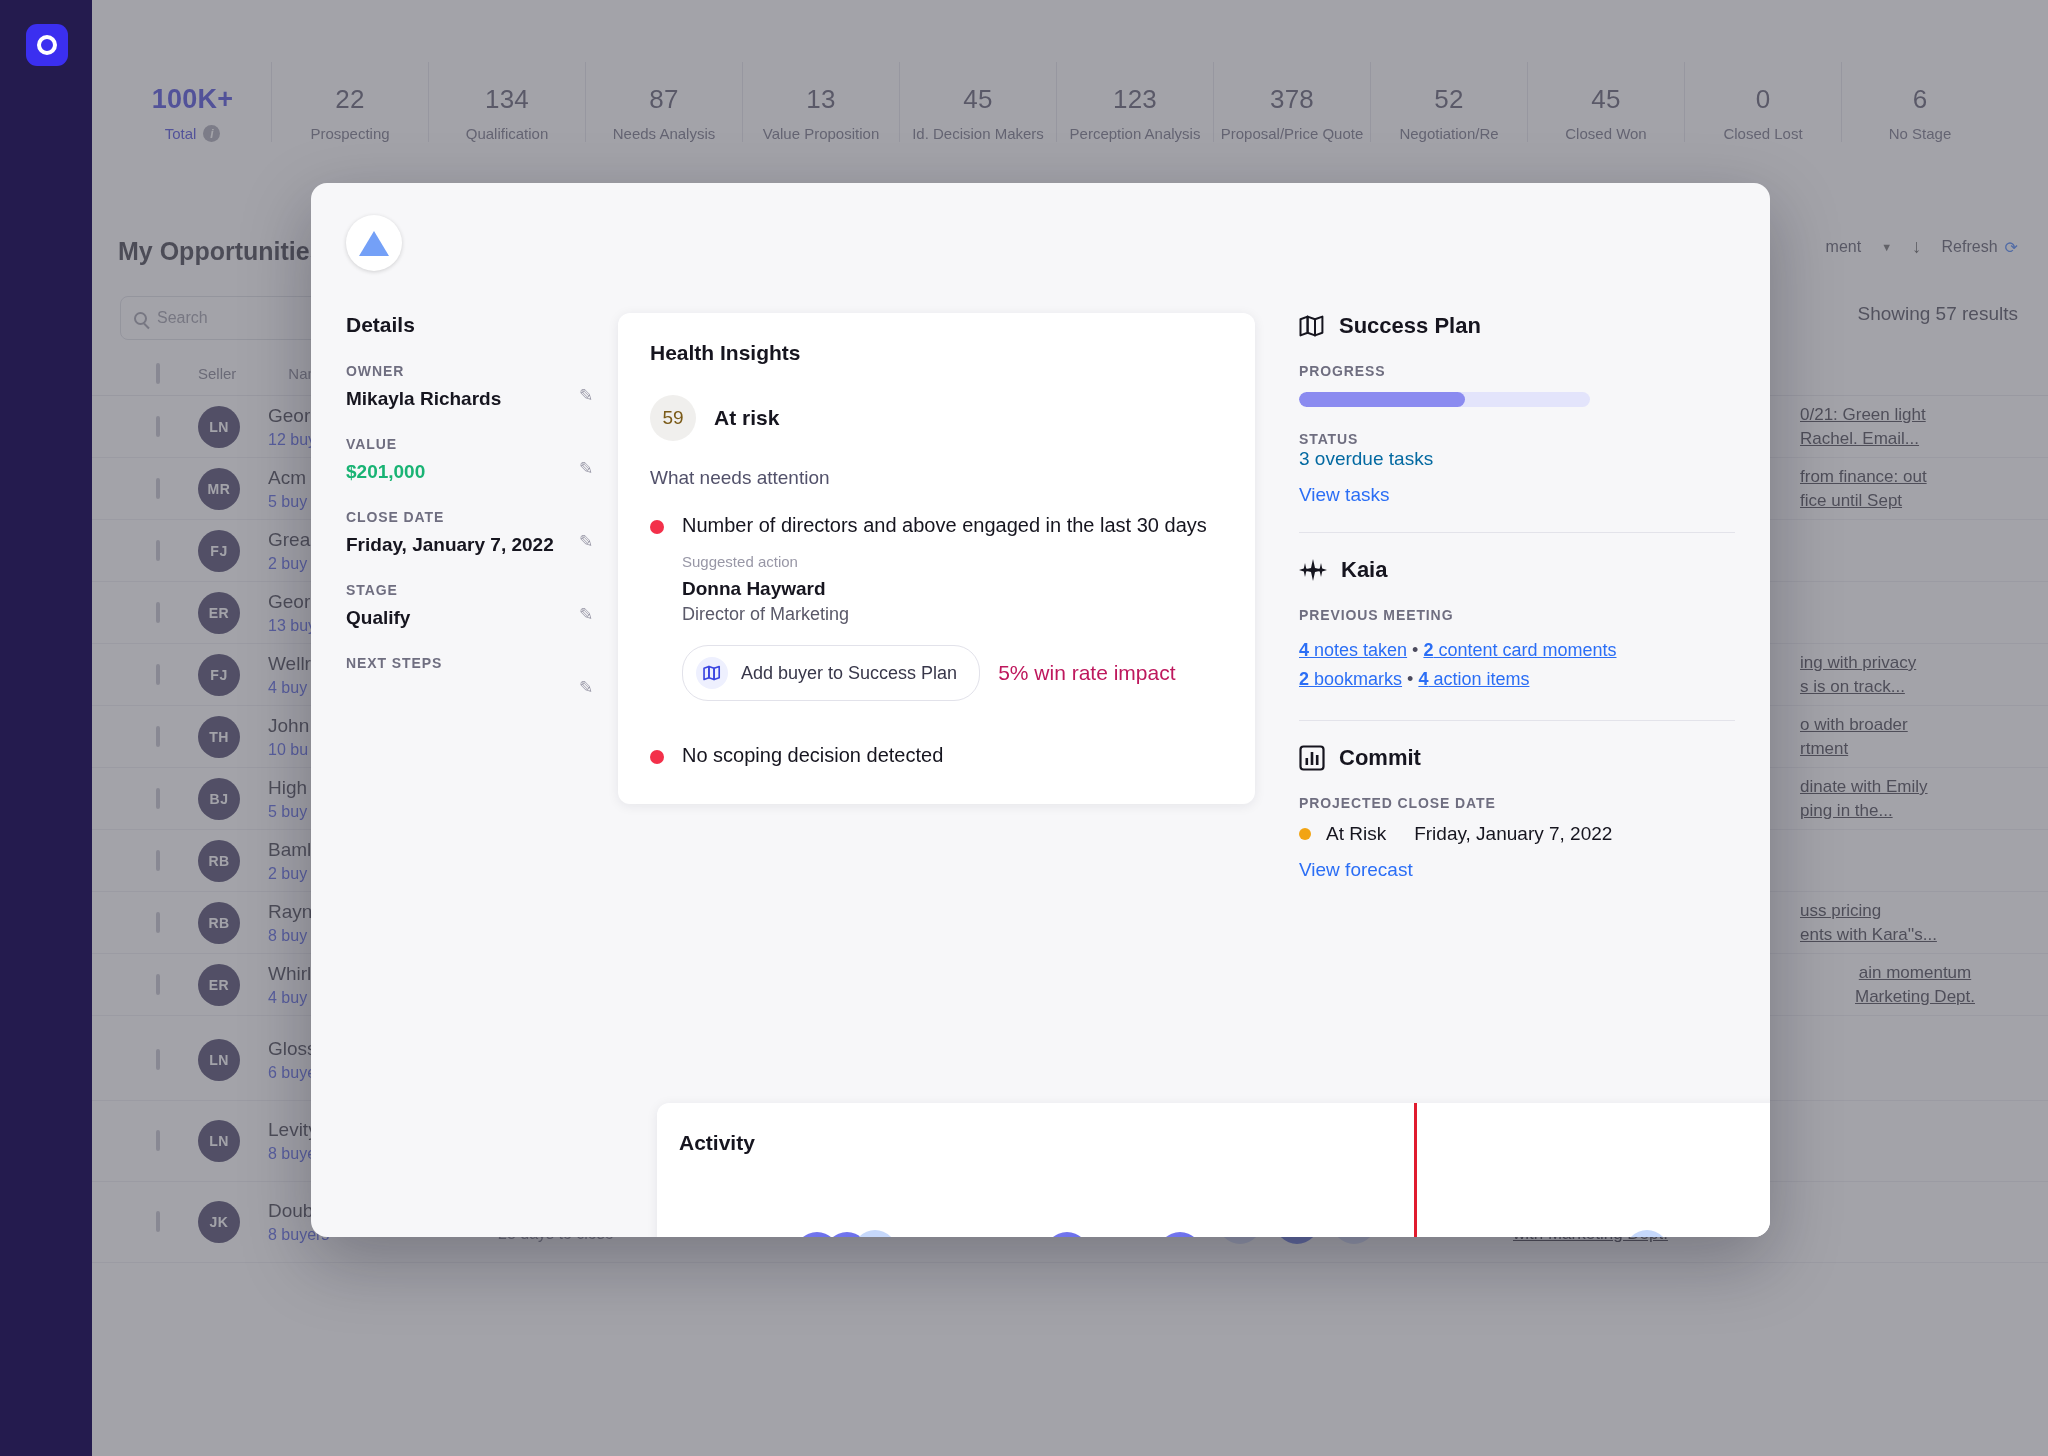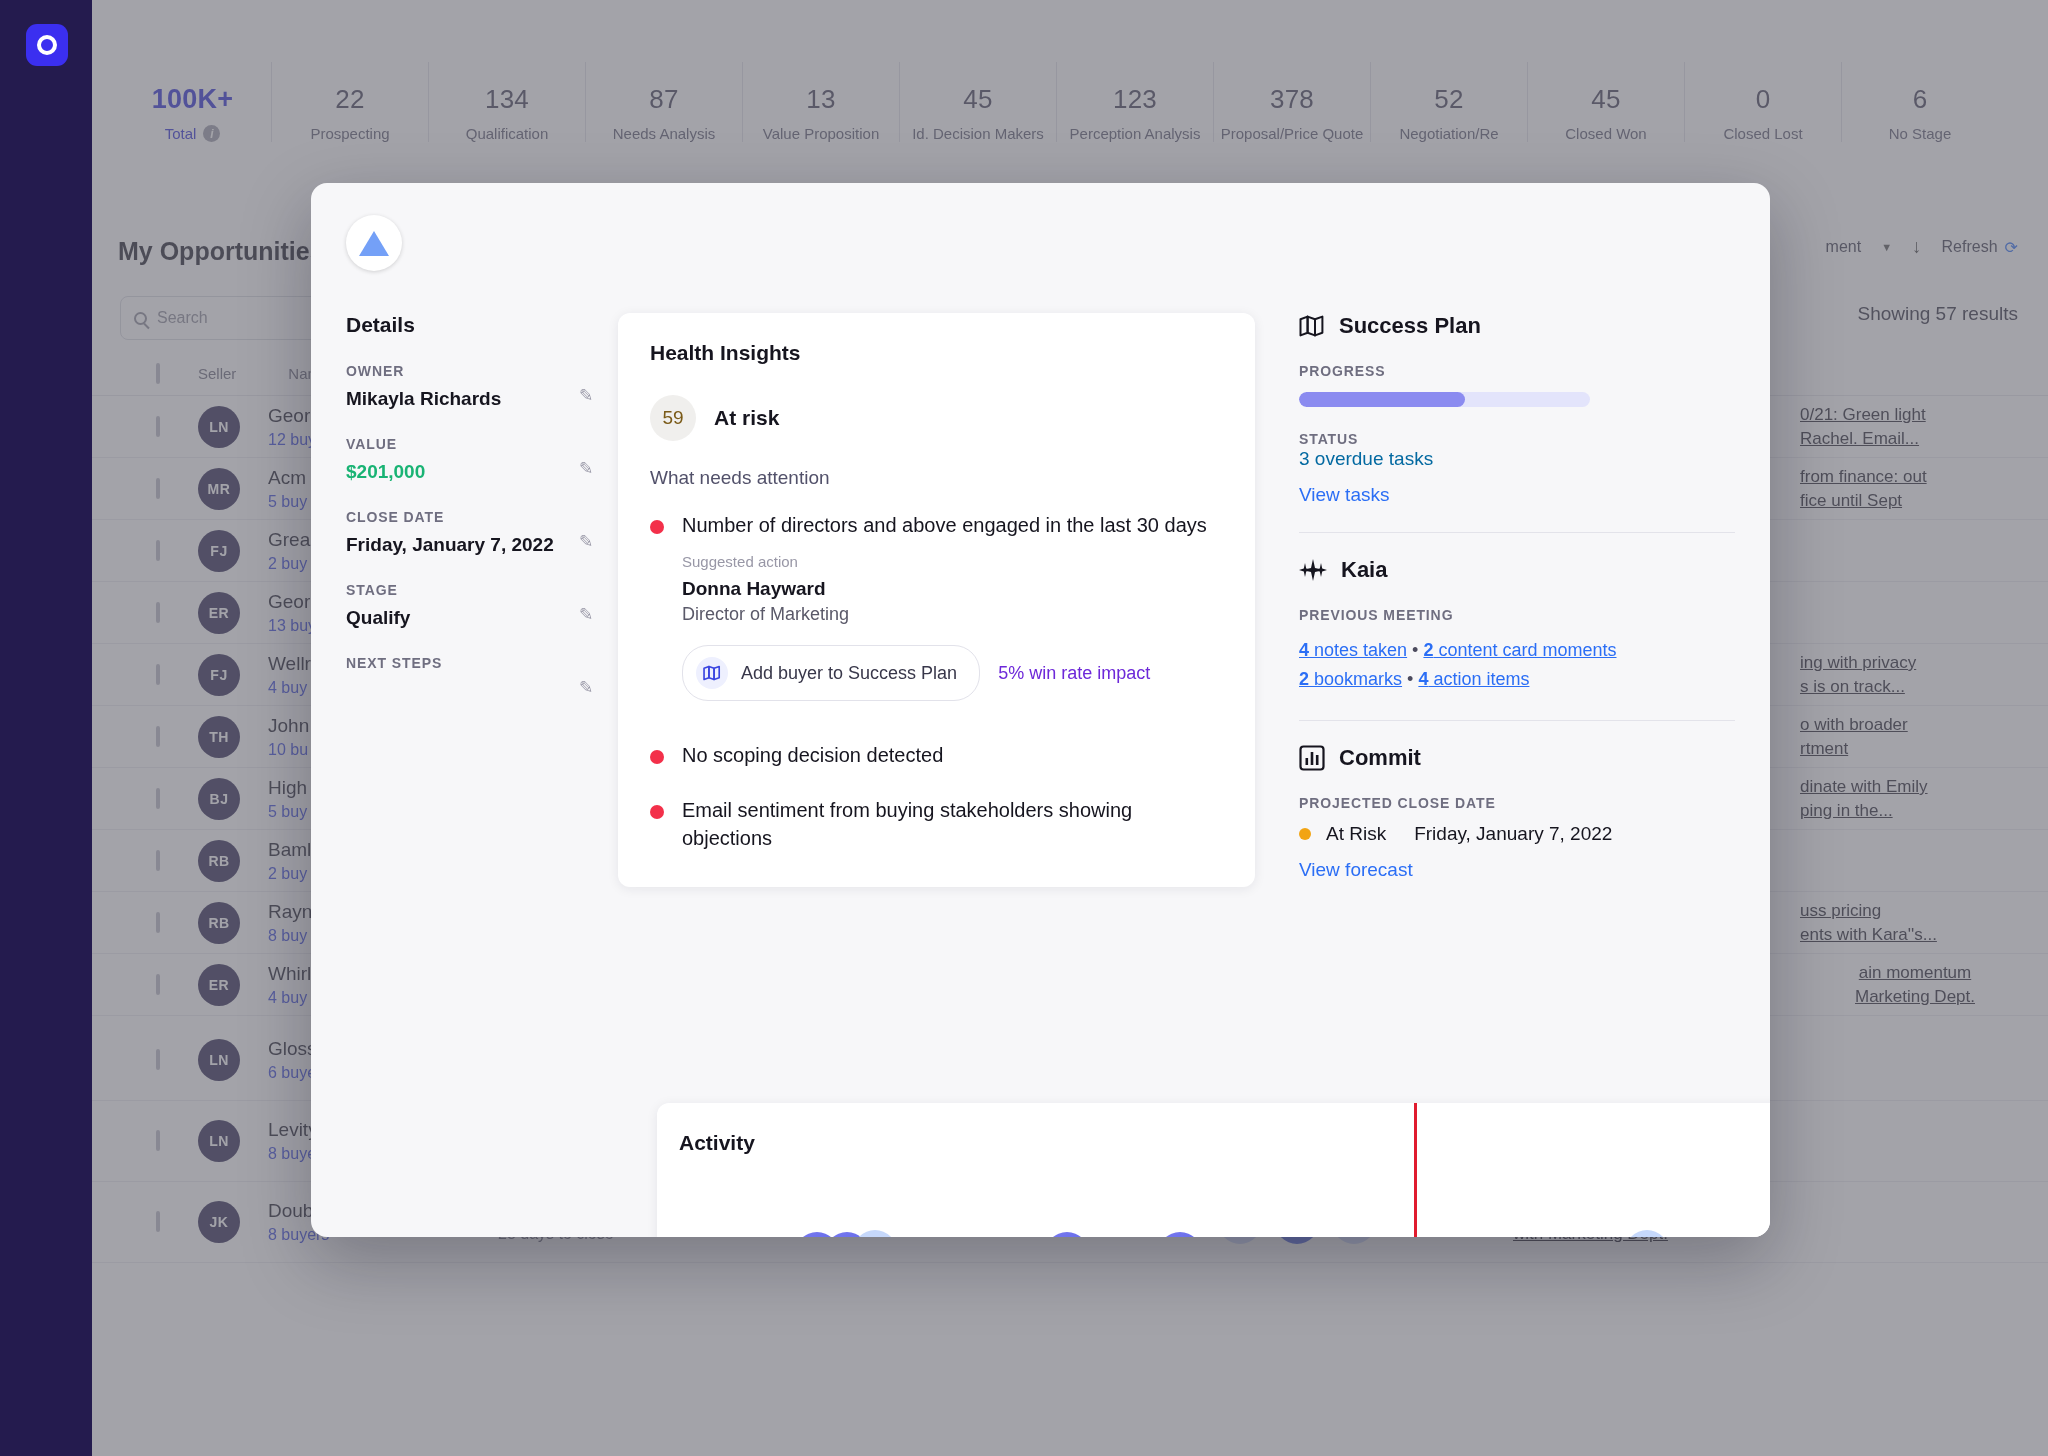--- a/index.html
+++ b/index.html
@@ -194,21 +194,21 @@
   #add-buyer {
     display:inline-flex; align-items:center; gap:13px;
     border:1px solid #e2e2ea; background:#fff; border-radius:26px;
     padding:11px 22px 11px 13px; cursor:pointer;
   }
   #add-buyer .bico {
     width:32px;height:32px;border-radius:50%;background:#eef0fe;
     display:flex;align-items:center;justify-content:center;
   }
   #add-buyer .blabel { font-size:18px; color:#38374a; }
-  .winrate { font-size:18px; color:#6d28d9; }
+  .winrate { font-size:21px; color:#be185d; }
 
   
   #side { flex:1; padding-left:44px; }
   .sect-head { display:flex; align-items:center; gap:14px; }
   .sect-head .t { font-size:22px; font-weight:700; color:#16151f; }
   .skey { margin-top:24px; font-size:14px; letter-spacing:.9px; color:#6f6e80; font-weight:700;}
   #progress-track {
     margin-top:13px; height:15px; border-radius:9px; width:291px;
     background:#e3e4fb; overflow:hidden;
   }
@@ -630,26 +630,20 @@
                 <span class="winrate">5% win rate impact</span>
               </div>
             </div>
           </div>
           <div class="insight" style="margin-top: 40px;">
             <div class="idot" style="background: rgb(243, 48, 74);"></div>
             <div>
               <div class="itext">No scoping decision detected</div>
             </div>
           </div>
-          <div class="insight" style="margin-top: 26px;">
-            <div class="idot" style="background: rgb(243, 48, 74);"></div>
-            <div>
-              <div class="itext">Email sentiment from buying stakeholders showing objections</div>
-            </div>
-          </div>
         </div>
     </div>
 
     <div id="side">
 
       <div class="sect-head">
         <svg width="26" height="22" viewBox="0 0 26 22">
           <path d="M1.5 4.2 8.6 1.6v16.2L1.5 20.4z" fill="none" stroke="#16151f" stroke-width="2" stroke-linejoin="round"></path>
           <path d="M8.6 1.6 16 4.2v16.2l-7.4-2.6z" fill="none" stroke="#16151f" stroke-width="2" stroke-linejoin="round"></path>
           <path d="M16 4.2 23.4 1.6v16.2L16 20.4z" fill="none" stroke="#16151f" stroke-width="2" stroke-linejoin="round"></path>

